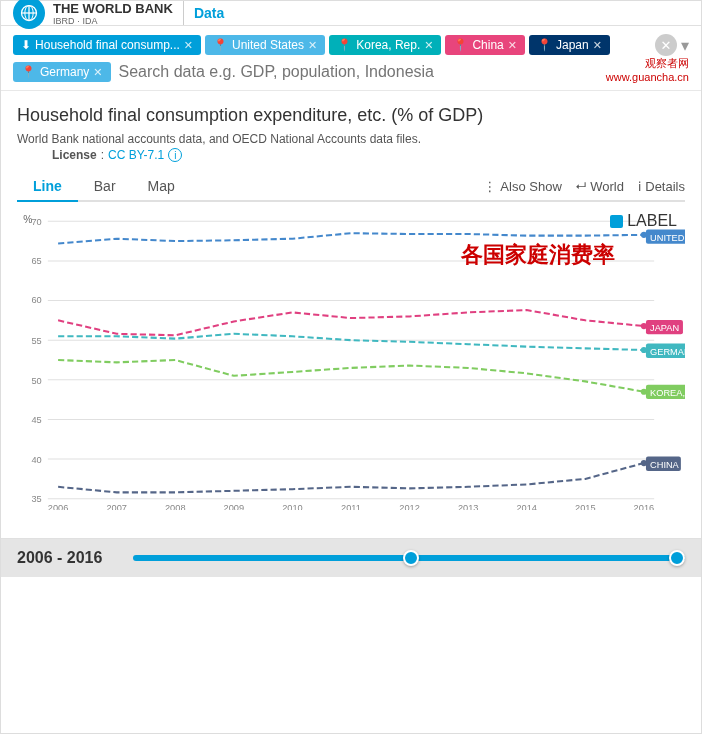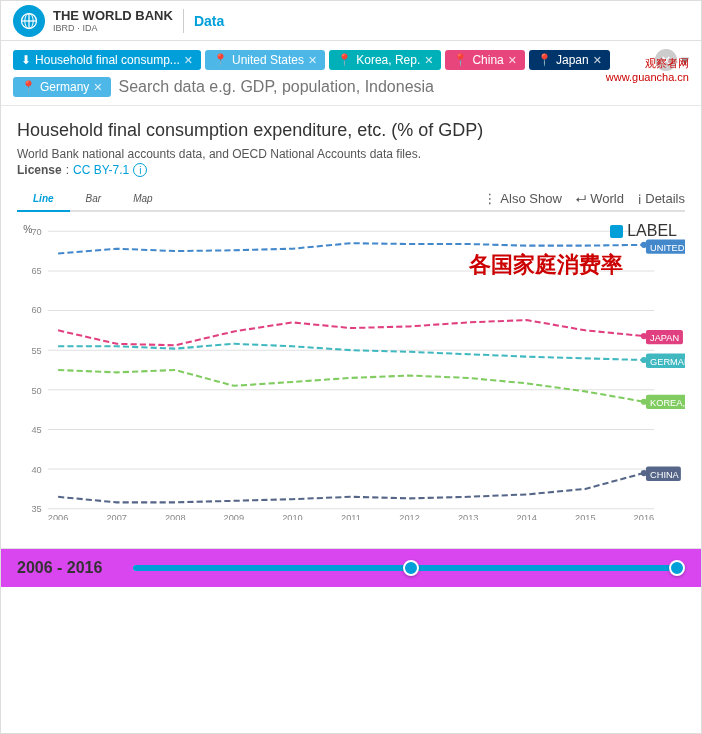--- a/index.html
+++ b/index.html
@@ -1,21 +1,21 @@
 <!DOCTYPE html>
 <html><head>
   <meta charset="utf-8">
   <style>
     * { box-sizing: border-box; margin: 0; padding: 0; }
     body { font-family: Arial, sans-serif; background: #f5f5f5; width: 702px; height: 734px; overflow: hidden; }
 
     .main-container { width: 702px; height: 734px; background: #fff; border: 1px solid #ddd; }
 
     
-    .header { display: flex; align-items: center; padding: 6px 12px; border-bottom: 1px solid #e0e0e0; background: #fff; height: 40px; }
+    .header { display: flex; align-items: center; padding: 6px 12px; border-bottom: 1px solid #e0e0e0; background: #fff; height: 25px; }
     .logo-area { display: flex; align-items: center; gap: 8px; }
     .logo-icon { width: 32px; height: 32px; background: #009fda; border-radius: 50%; display: flex; align-items: center; justify-content: center; }
     .logo-icon svg { width: 20px; height: 20px; }
     .logo-text { font-size: 13px; font-weight: bold; color: #333; }
     .logo-sub { font-size: 9px; color: #666; }
     .divider-v { width: 1px; height: 24px; background: #ccc; margin: 0 10px; }
     .data-link { color: #009fda; font-size: 14px; font-weight: bold; text-decoration: none; }
 
     
     .search-area { padding: 8px 12px; background: #fff; border-bottom: 1px solid #e8e8e8; }
@@ -33,40 +33,40 @@
     .close-btn { width: 22px; height: 22px; border-radius: 50%; background: #ccc; display: flex; align-items: center; justify-content: center; color: #fff; font-size: 13px; cursor: pointer; margin-left: auto; }
     .dropdown-btn { color: #999; font-size: 16px; cursor: pointer; }
 
     
     .watermark { position: absolute; right: 12px; top: 55px; color: #c00; font-size: 11px; text-align: right; line-height: 1.3; }
 
     
     .chart-section { padding: 14px 16px 8px; }
     .chart-title { font-size: 18px; color: #333; font-weight: normal; margin-bottom: 6px; }
     .chart-subtitle { font-size: 12px; color: #555; margin-bottom: 2px; }
-    .license-row { font-size: 12px; color: #555; margin-bottom: 10px; display: flex; align-items: center; gap: 4px; }
+    .license-row { font-size: 12px; color: #555; margin-bottom: 10px; display: flex; align-items: center; gap: 4px; margin-left: 35px; }
     .license-link { color: #009fda; text-decoration: none; }
     .info-icon { width: 14px; height: 14px; border-radius: 50%; border: 1px solid #009fda; color: #009fda; font-size: 10px; display: inline-flex; align-items: center; justify-content: center; }
 
     
     .chart-tabs { display: flex; align-items: center; border-bottom: 2px solid #e0e0e0; margin-bottom: 8px; }
-    .chart-tab { padding: 6px 16px; font-size: 10px; color: #555; cursor: pointer; border-bottom: 2px solid transparent; margin-bottom: -2px; font-style: italic; }
+    .chart-tab { padding: 6px 16px; font-size: 14px; color: #555; cursor: pointer; border-bottom: 2px solid transparent; margin-bottom: -2px; }
     .chart-tab.active { color: #009fda; border-bottom: 2px solid #009fda; font-weight: bold; }
     .chart-actions { margin-left: auto; display: flex; align-items: center; gap: 14px; font-size: 13px; color: #555; }
     .chart-action { display: flex; align-items: center; gap: 4px; cursor: pointer; }
 
     
     .chart-container { position: relative; width: 100%; height: 320px; margin-top: 4px; }
     .label-row { position: absolute; right: 8px; top: 2px; display: flex; align-items: center; gap: 4px; font-size: 16px; color: #333; }
     .checkbox-icon { width: 13px; height: 13px; background: #009fda; display: inline-block; border-radius: 2px; }
 
     .chart-svg { width: 100%; height: 300px; }
 
     
-    .range-section { border-top: 1px solid #e0e0e0; padding: 10px 16px; display: flex; align-items: center; gap: 16px; background: #d946ef; }
+    .range-section { border-top: 1px solid #e0e0e0; padding: 10px 16px; display: flex; align-items: center; gap: 16px; background: #e5e5e5; }
     .range-label { font-size: 16px; font-weight: bold; color: #333; min-width: 100px; }
     .range-slider { flex: 1; position: relative; height: 6px; background: #e0e0e0; border-radius: 3px; }
     .range-track { position: absolute; left: 0; top: 0; height: 100%; width: 100%; background: #009fda; border-radius: 3px; }
     .range-handle { position: absolute; top: 50%; transform: translateY(-50%); width: 16px; height: 16px; background: #009fda; border-radius: 50%; border: 2px solid #fff; box-shadow: 0 1px 3px rgba(0,0,0,0.3); cursor: pointer; }
     .handle-left { left: calc(50% - 6px); }
     .handle-right { right: 0; }
   </style>
 </head>
 <body>
 
@@ -166,21 +166,21 @@
       </div>
     </div>
 
     <div class="chart-container">
       <div class="label-row">
         <span class="checkbox-icon"></span>
         <span>LABEL</span>
       </div>
 
       
-      <div style="position:absolute; right:62px; top:30px; font-size:22px; color:#c00; font-weight:bold; z-index:10;">各国家庭消费率</div>
+      <div style="position:absolute; right:70px; top:30px; font-size:22px; color:#c00; font-weight:bold; z-index:10;">各国家庭消费率</div>
 
       <svg class="chart-svg" viewBox="0 0 650 290">
 
         <text x="6" y="12" font-size="10" fill="#666">%</text>
 
         <line x1="30" y1="10" x2="620" y2="10" stroke="#e0e0e0" stroke-width="1"></line>
         <text x="24" y="14" font-size="9" fill="#888" text-anchor="end">70</text>
 
         <line x1="30" y1="48.6" x2="620" y2="48.6" stroke="#e0e0e0" stroke-width="1"></line>
         <text x="24" y="52" font-size="9" fill="#888" text-anchor="end">65</text>

